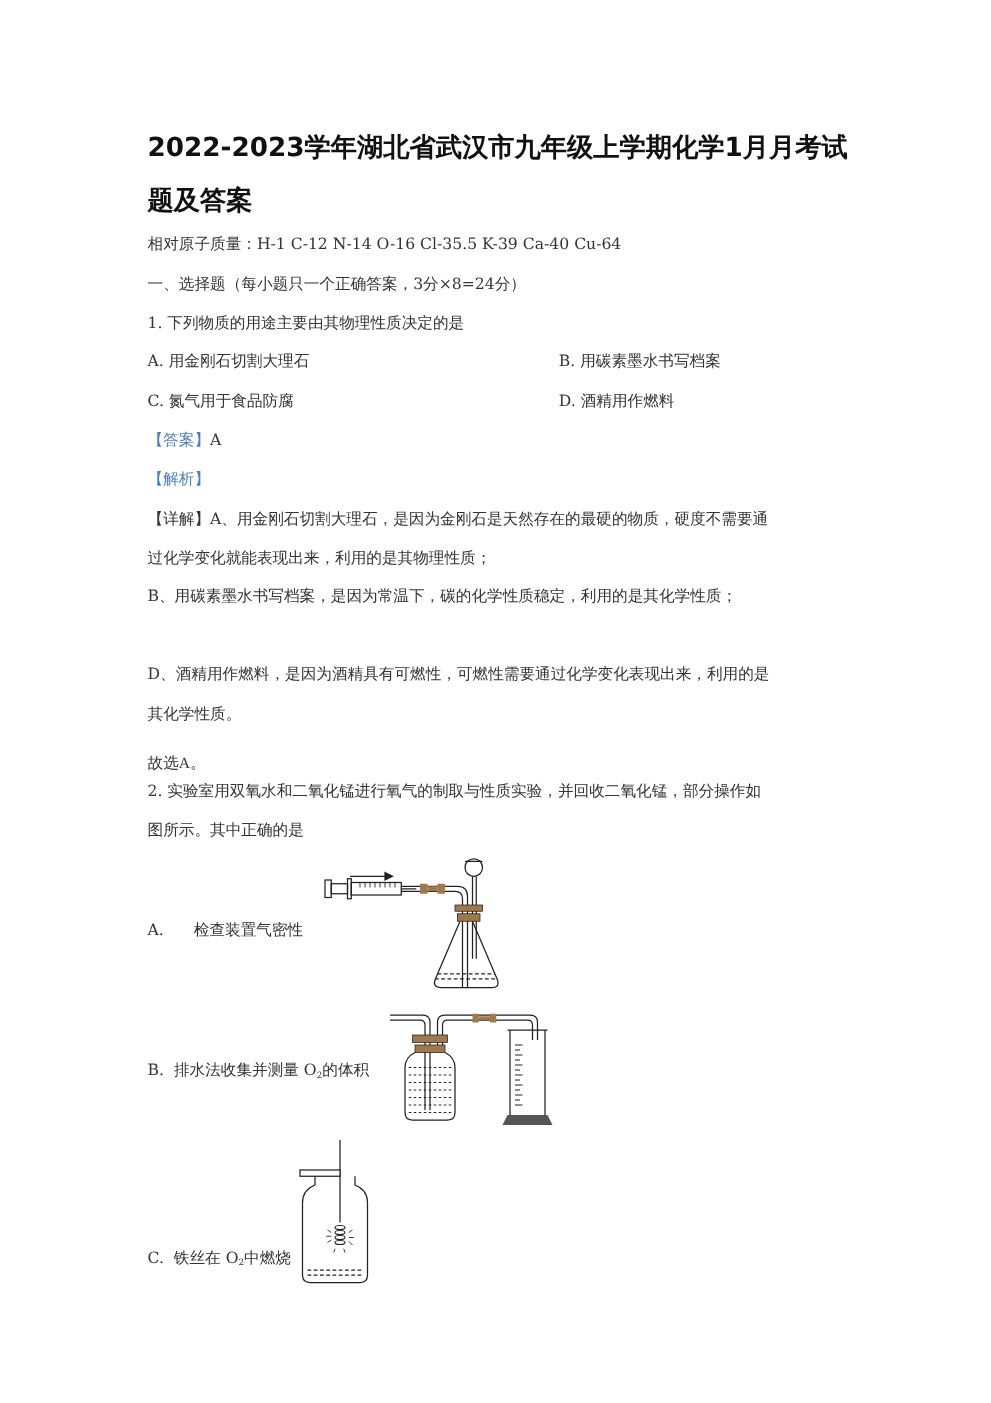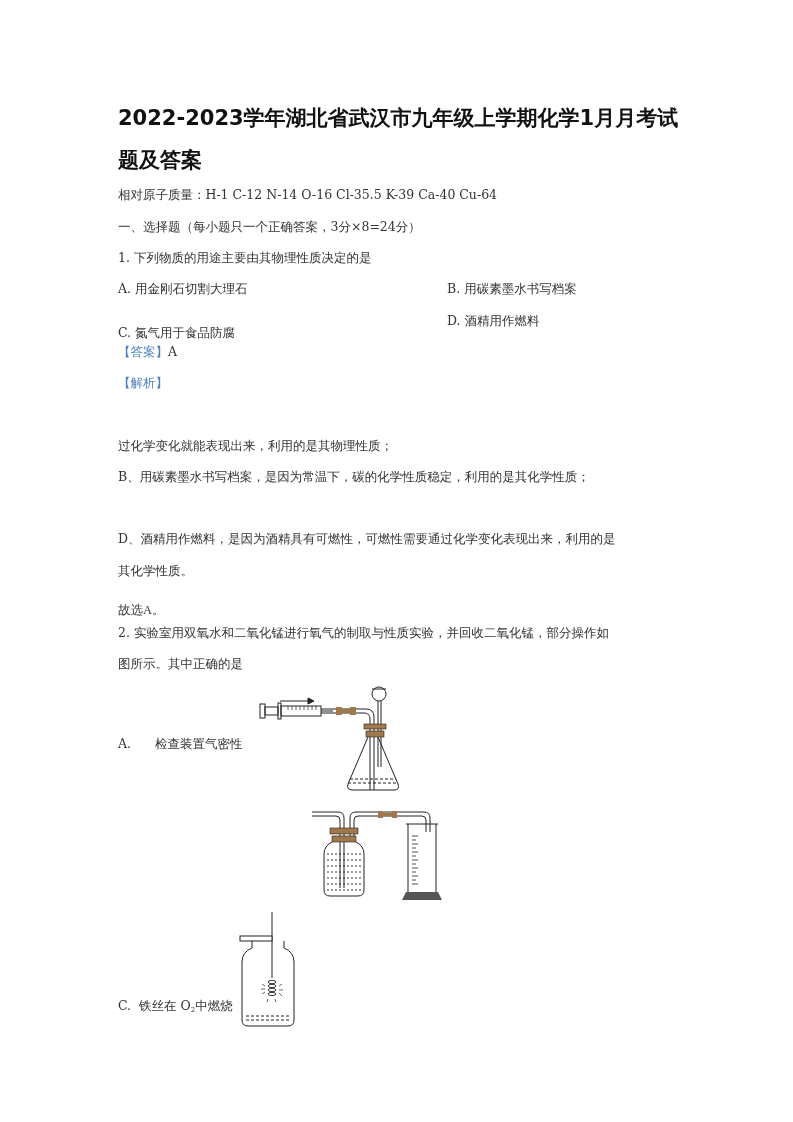--- a/index.html
+++ b/index.html
@@ -23,28 +23,29 @@
 
   <div class="title" style="top:98px;">2022-2023学年湖北省武汉市九年级上学期化学1月月考试</div>
   <div class="title" style="top:140px;">题及答案</div>
 
   <div class="line" style="top:186px;">相对原子质量：H-1  C-12  N-14  O-16  Cl-35.5  K-39  Ca-40  Cu-64</div>
   <div class="line" style="top:218px;">一、选择题（每小题只一个正确答案，3分×8=24分）</div>
 
   <div class="line" style="top:249px;">1. 下列物质的用途主要由其物理性质决定的是</div>
   <div class="line" style="top:280px;">A. 用金刚石切割大理石</div>
   <div class="line optB" style="top:280px;">B. 用碳素墨水书写档案</div>
-  <div class="line" style="top:324px;">C. 氮气用于食品防腐</div>
+  <div class="line" style="top:312px;">C. 氮气用于食品防腐</div>
   <div class="line optB" style="top:312px;">D. 酒精用作燃料</div>
 
   <div class="line" style="top:343px;">
     <span class="blue">【答案】</span><span>A</span>
   </div>
   <div class="line blue" style="top:374px;">【解析】</div>
 
+  <div class="line" style="top:406px;">【详解】A、用金刚石切割大理石，是因为金刚石是天然存在的最硬的物质，硬度不需要通</div>
   <div class="line" style="top:437px;">过化学变化就能表现出来，利用的是其物理性质；</div>
   <div class="line" style="top:468px;">B、用碳素墨水书写档案，是因为常温下，碳的化学性质稳定，利用的是其化学性质；</div>
   <div class="line" style="top:530px;">D、酒精用作燃料，是因为酒精具有可燃性，可燃性需要通过化学变化表现出来，利用的是</div>
   <div class="line" style="top:562px;">其化学性质。</div>
   <div class="line" style="top:601px;font-family:Liberation Serif, serif;">故选A。</div>
 
   <div class="line" style="top:624px;">2. 实验室用双氧水和二氧化锰进行氧气的制取与性质实验，并回收二氧化锰，部分操作如</div>
   <div class="line" style="top:655px;">图所示。其中正确的是</div>
 
   <div class="line" style="top:735px;">
@@ -85,20 +86,23 @@
       <line x1="90" y1="101" x2="140" y2="101" stroke-dasharray="3,2"></line>
     </g>
 
     <rect x="78" y="25" width="6" height="8" fill="#a0784a"></rect>
     <rect x="92" y="25" width="6" height="8" fill="#a0784a"></rect>
     <rect x="84" y="27" width="8" height="4" fill="#a0784a"></rect>
     <rect x="106" y="42" width="22" height="5" fill="#a0784a" stroke="#222" stroke-width="0.6"></rect>
     <rect x="108" y="49" width="18" height="6" fill="#a0784a" stroke="#222" stroke-width="0.6"></rect>
   </svg>
 
+  <div class="line" style="top:847px;">
+    <span>B.</span>&nbsp;&nbsp;<span>排水法收集并测量 O</span><sub>2</sub><span>的体积</span>
+  </div>
   <svg class="fig" style="left:312px;top:808px;" width="135" height="95" viewBox="0 0 135 95">
     <g fill="none" stroke="#222" stroke-width="1">
 
       <path d="M0 4 H26 Q32 4 32 10 V80"></path>
       <path d="M0 8 H24 Q28 8 28 12 V80"></path>
 
       <path d="M38 30 V10 Q38 4 44 4 H112 Q118 4 118 10 V24"></path>
       <path d="M42 30 V12 Q42 8 46 8 H110 Q114 8 114 12 V24"></path>
 
       <path d="M20 34 Q12 38 12 46 V82 Q12 88 18 88 H46 Q52 88 52 82 V46 Q52 38 44 34"></path>

